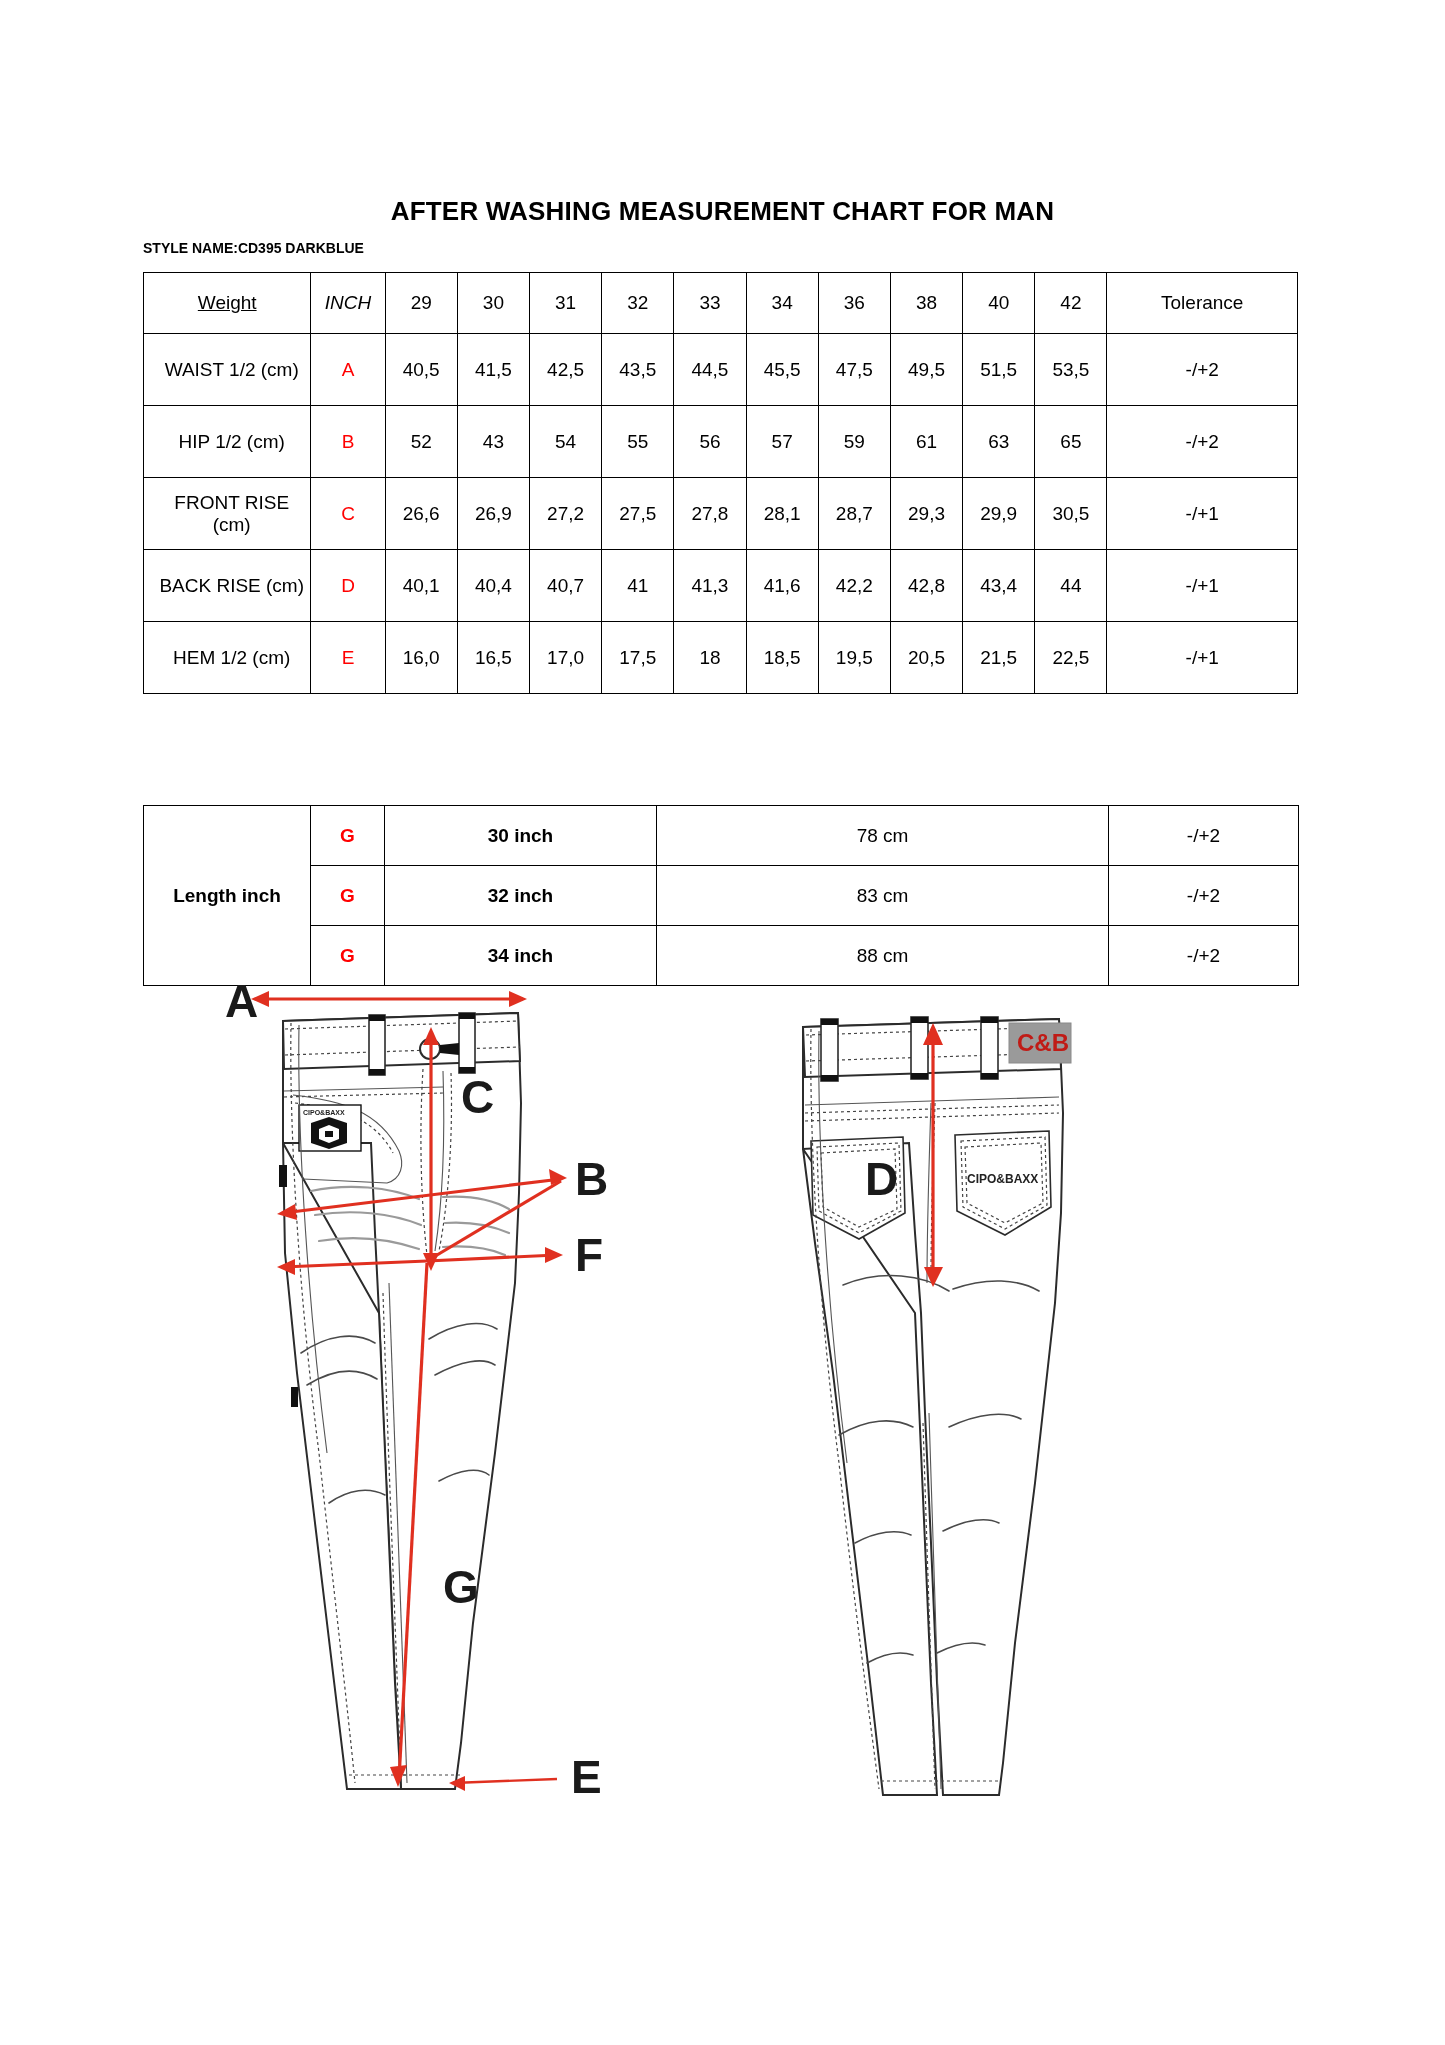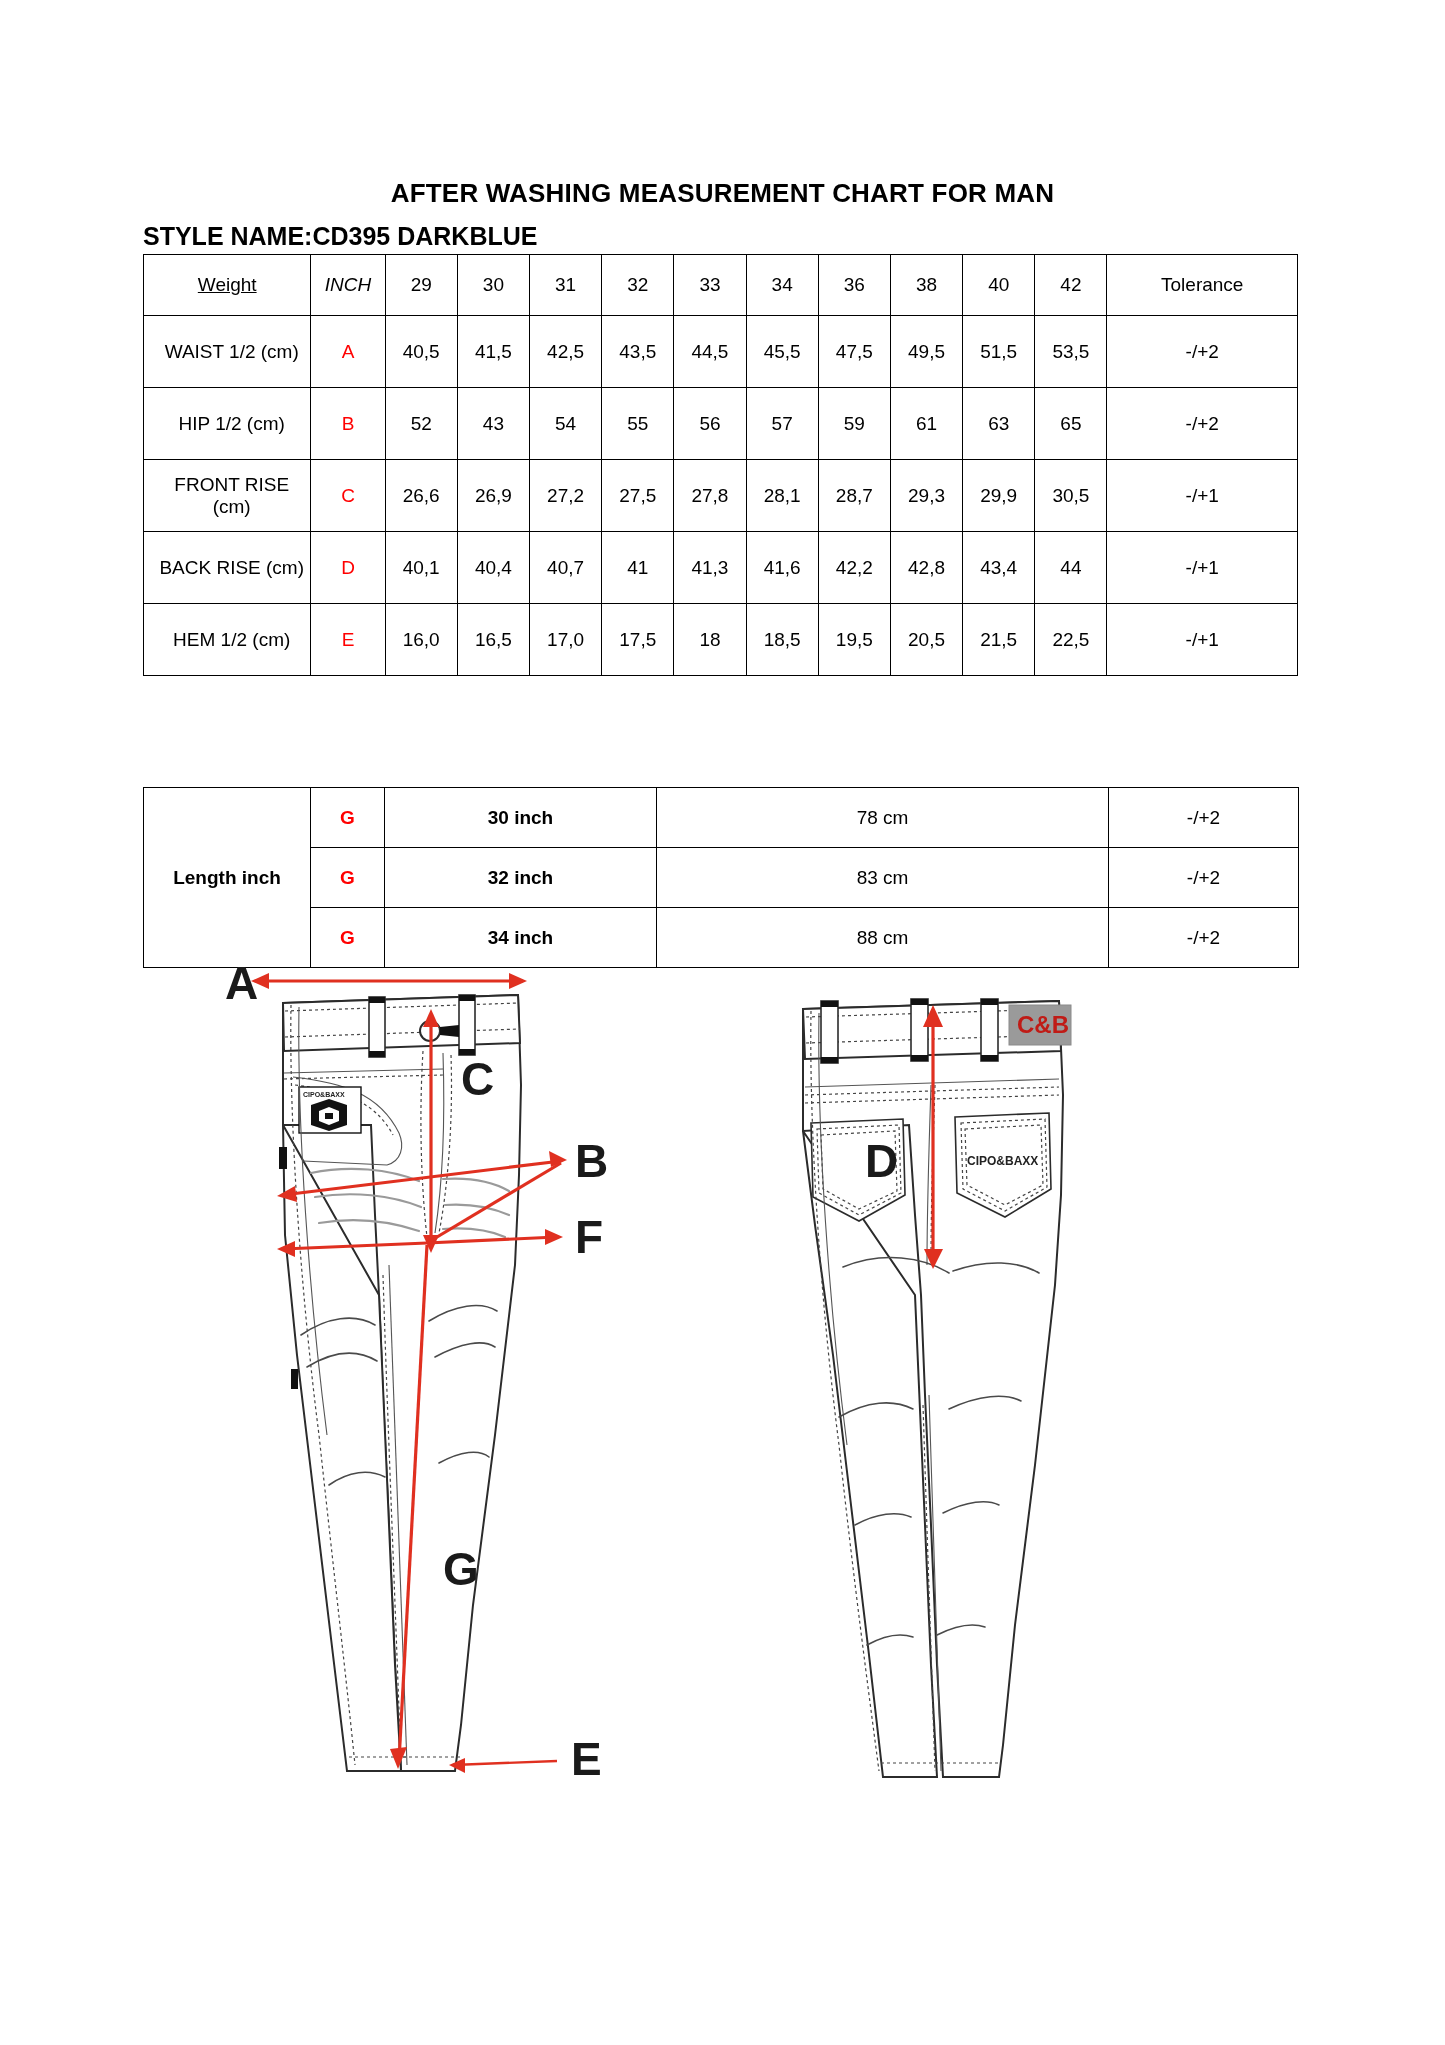--- a/index.html
+++ b/index.html
@@ -4,35 +4,35 @@
 <style>
   html,body{margin:0;padding:0;}
   body{
     width:1445px;height:2045px;
     background:#ffffff;
     font-family:"Liberation Sans", sans-serif;
     color:#000;
     position:relative;
     overflow:hidden;
   }
-  .page{position:absolute;left:0;top:0;width:1445px;height:1577px;}
+  .page{position:absolute;left:0;top:18px;width:1445px;height:1577px;}
 
   
   .doc-title{
     position:absolute;
     left:0; top:178px; width:1445px;
     text-align:center;
     font-size:26px;
     font-weight:bold;
     letter-spacing:.2px;
   }
   .style-name{
     position:absolute;
     left:143px; top:222px;
-    font-size:25px;
+    font-size:14px;
     font-weight:bold;
   }
 
   
   table{border-collapse:collapse;}
   .mtable{
     position:absolute;
     left:143px; top:254px;
     width:1155px;
     table-layout:fixed;

